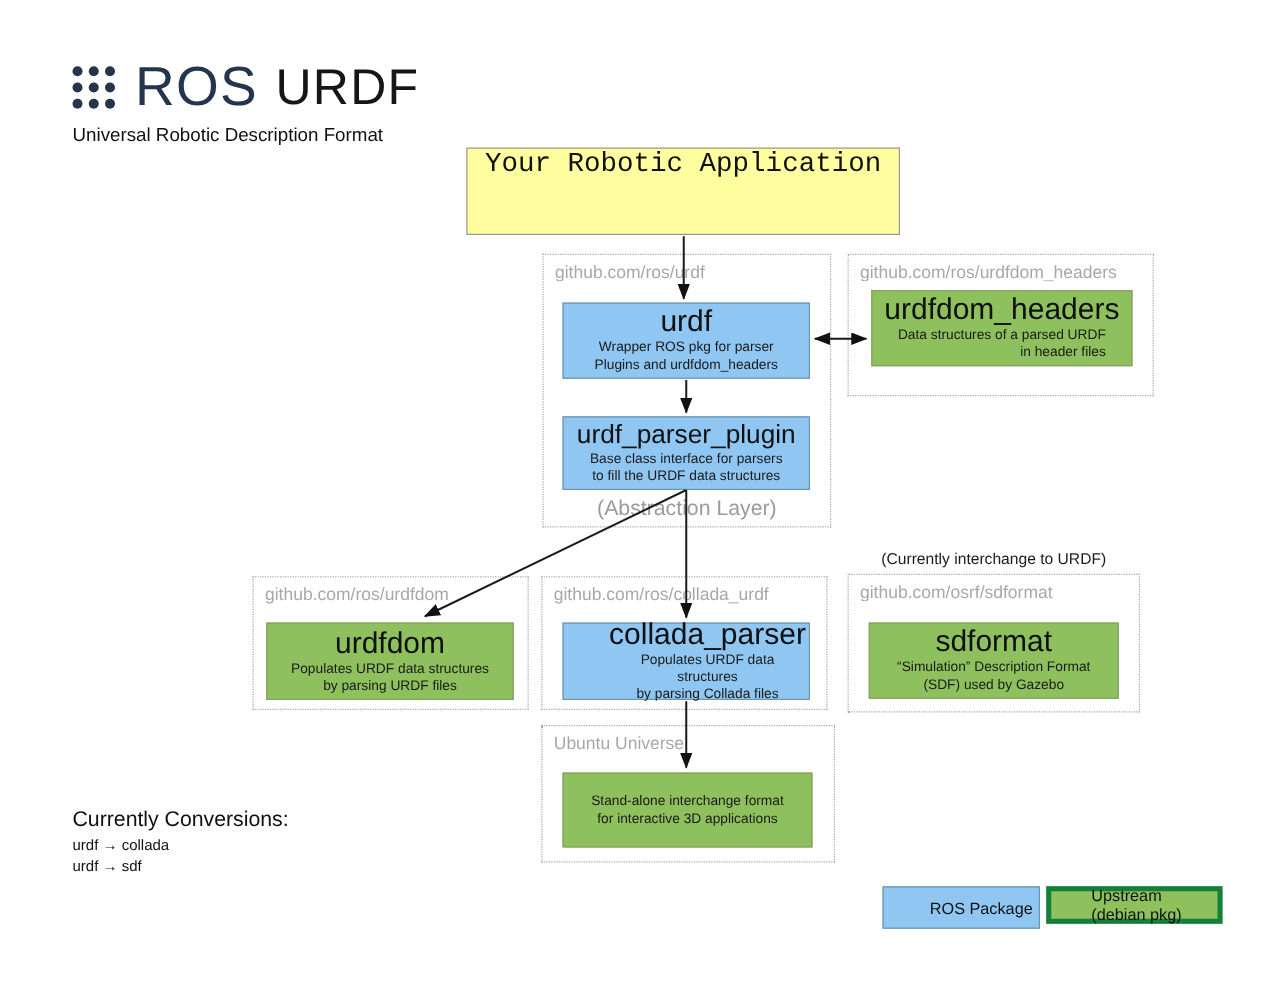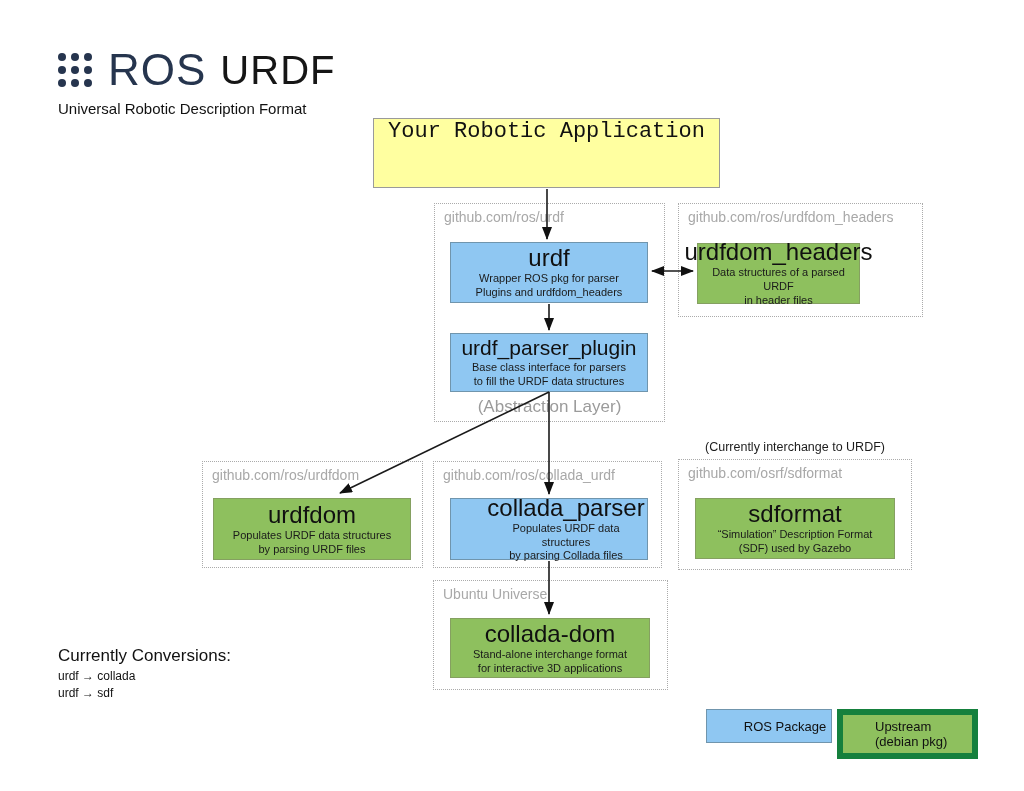--- a/index.html
+++ b/index.html
@@ -43,22 +43,22 @@
   
   .conversions{position:absolute;left:58px;top:646px;color:#111;}
   .conv-head{font-size:17px;}
   .conv-item{font-size:12px;margin-top:3px;}
   .footnote{position:absolute;left:55px;top:718px;font-size:10.5px;color:#111;line-height:1.35;}
   
   .legend-box{position:absolute;box-sizing:border-box;display:flex;align-items:center;
     justify-content:center;font-size:13px;color:#111;padding-left:32px;}
   .legend-box.blue{left:706px;top:709px;width:126px;height:34px;
     background:var(--ros-package-blue,#8fc7f2);border:1px solid #7095ad;}
-  .legend-box.green{left:837px;top:709px;width:141px;height:50px;
-    background:var(--upstream-green,#8ec05e);border:6px solid #15803d;}
+  .legend-box.green{left:837px;top:709px;width:141px;height:30px;
+    background:var(--upstream-green,#8ec05e);border:4px solid #15803d;}
   
   .arrows{position:absolute;left:0;top:0;pointer-events:none;}
   .arrows line{stroke:#1a1a1a;stroke-width:1.6;}
 </style>
 </head>
 <body>
 
 <div id="canvas">
 
   <div class="hdr">
@@ -102,21 +102,21 @@
   <div class="group" style="left:433px;top:580px;width:235px;height:110px;">
     <div class="group-label">Ubuntu Universe</div>
   </div>
 
   <div class="pkg blue" style="left:450px;top:242px;width:198px;height:61px;">
     <div class="pkg-title">urdf</div>
     <div class="pkg-desc">Wrapper ROS pkg for parser
 Plugins and urdfdom_headers</div>
   </div>
 
-  <div class="pkg green" style="left:697px;top:243px;width:163px;height:61px;">
+  <div class="pkg green" style="left:697px;top:232px;width:209px;height:61px;text-align:right;">
     <div class="pkg-title">urdfdom_headers</div>
     <div class="pkg-desc">Data structures of a parsed URDF
 in header files</div>
   </div>
 
   <div class="pkg blue" style="left:450px;top:333px;width:198px;height:59px;">
     <div class="pkg-title small">urdf_parser_plugin</div>
     <div class="pkg-desc">Base class interface for parsers
 to fill the URDF data structures</div>
   </div>
@@ -133,21 +133,20 @@
 by parsing Collada files</div>
   </div>
 
   <div class="pkg green" style="left:695px;top:498px;width:200px;height:61px;">
     <div class="pkg-title">sdformat</div>
     <div class="pkg-desc">“Simulation” Description Format
 (SDF) used by Gazebo</div>
   </div>
 
   <div class="pkg green" style="left:450px;top:618px;width:200px;height:60px;">
-    <div class="pkg-title">collada-dom</div>
     <div class="pkg-desc">Stand-alone interchange format
 for interactive 3D applications</div>
   </div>
 
   <div class="abstraction">(Abstraction Layer)</div>
   <div class="unconnected">(Currently interchange to URDF)</div>
 
   <svg class="arrows" width="1024" height="791" viewBox="0 0 1024 791">
     <defs>
       <marker id="ah" markerUnits="userSpaceOnUse" markerWidth="14" markerHeight="11" refX="12" refY="5" orient="auto-start-reverse">

